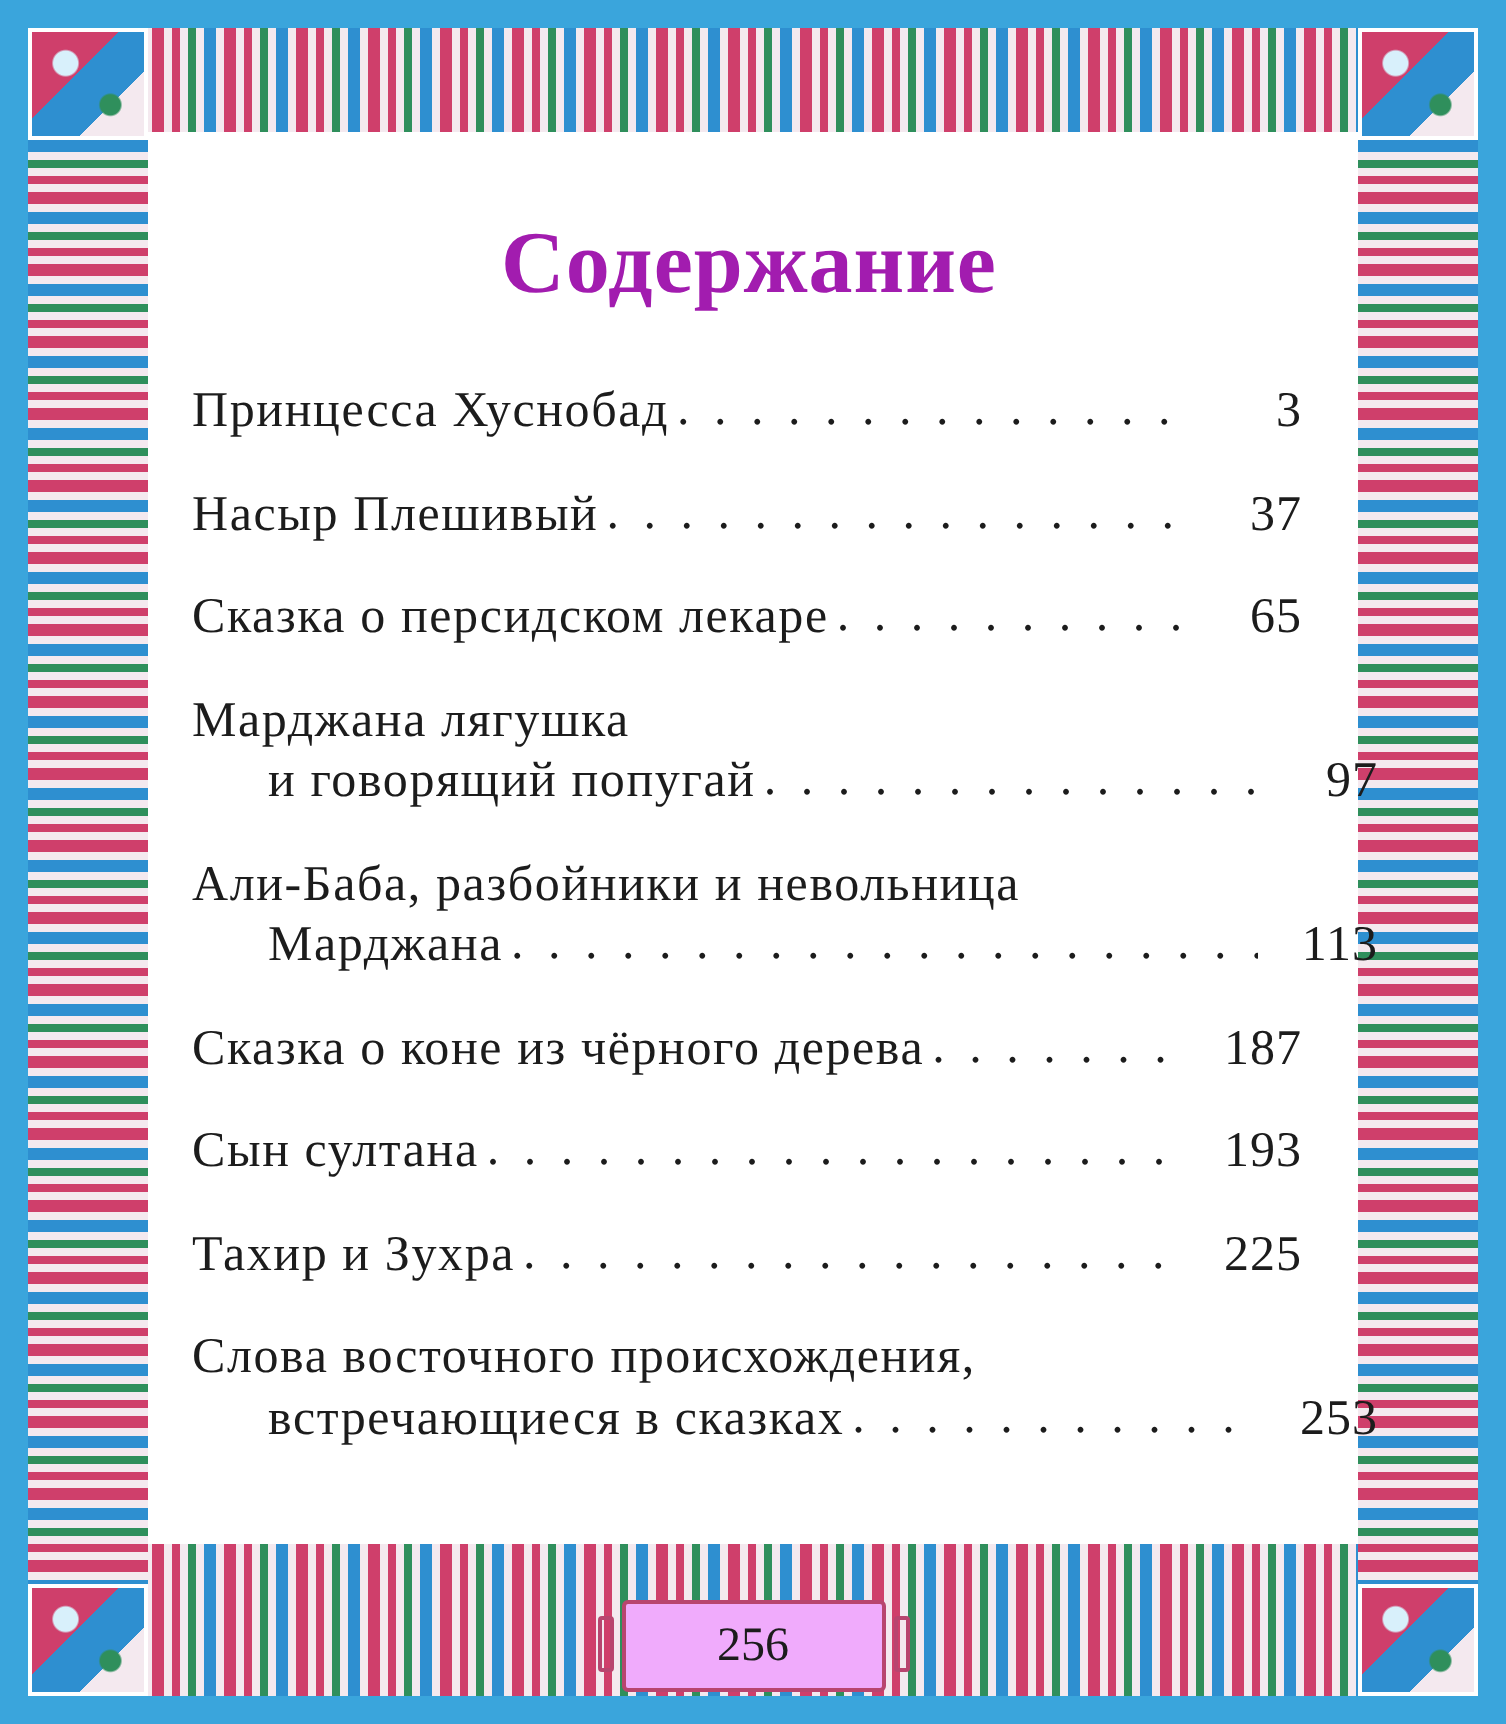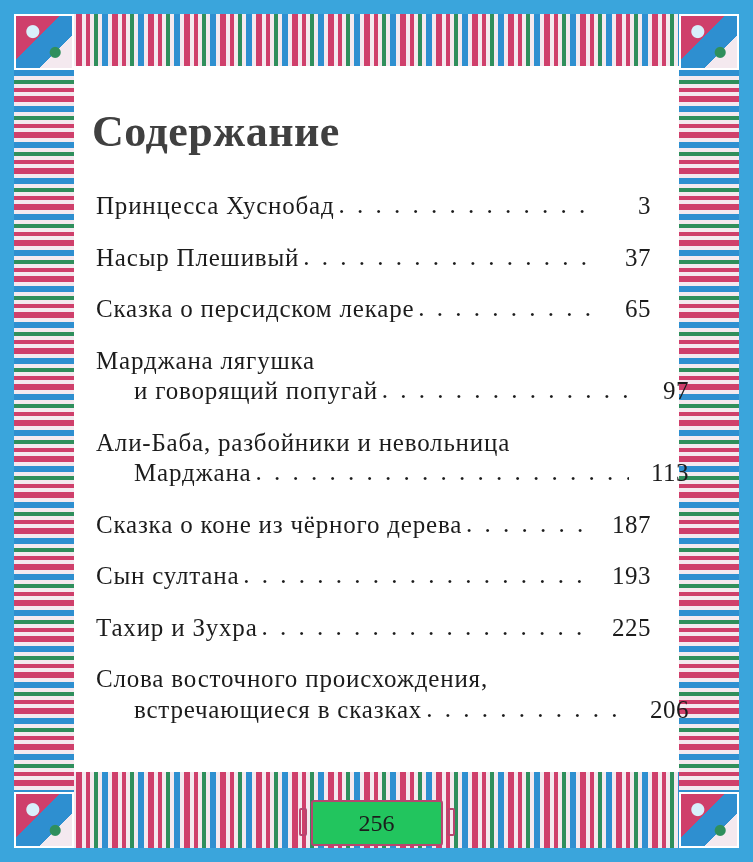--- a/index.html
+++ b/index.html
@@ -100,24 +100,25 @@
     position: absolute;
     left: 74px;
     top: 66px;
     width: 605px;
     height: 706px;
     box-sizing: border-box;
     padding: 24px 22px 0 18px;
   }
 
   .page-title {
+    text-align: center;
     font-family: "Liberation Serif", serif;
     font-weight: bold;
     font-size: 44px;
-    color: #404040;
+    color: #a21caf;
     letter-spacing: 0.5px;
     margin: 16px 0 34px 0;
   }
 
   .toc {
     list-style: none;
     margin: 0;
     padding: 0 6px 0 4px;
   }
 
@@ -169,21 +170,21 @@
   }
 
   
   .folio {
     position: absolute;
     left: 50%;
     transform: translateX(-50%);
     top: 800px;
     width: 128px;
     height: 42px;
-    background: #22c55e;
+    background: #f0abfc;
     border: 2px solid #b8456f;
     border-radius: 3px;
     display: flex;
     align-items: center;
     justify-content: center;
     font-family: "Liberation Serif", serif;
     font-size: 24px;
     color: #1c1c1c;
   }
   .folio::before,
@@ -297,21 +298,21 @@
       </li>
 
       <li class="toc-entry">
         <div class="entry-line">
           <span class="entry-title">Слова  восточного  происхождения,</span>
           <span class="dots empty"></span>
         </div>
         <div class="entry-line second">
           <span class="entry-title">встречающиеся  в  сказках</span>
           <span class="dots">. . . . . . . . . . . . . . . . . . . . . . . . . . . . . . . . . . . . . . . . . . . . .</span>
-          <span class="entry-page">206</span>
+          <span class="entry-page">253</span>
         </div>
       </li>
 
     </ul>
   </div>
 
   <div class="folio">
     <span>256</span>
   </div>
 

